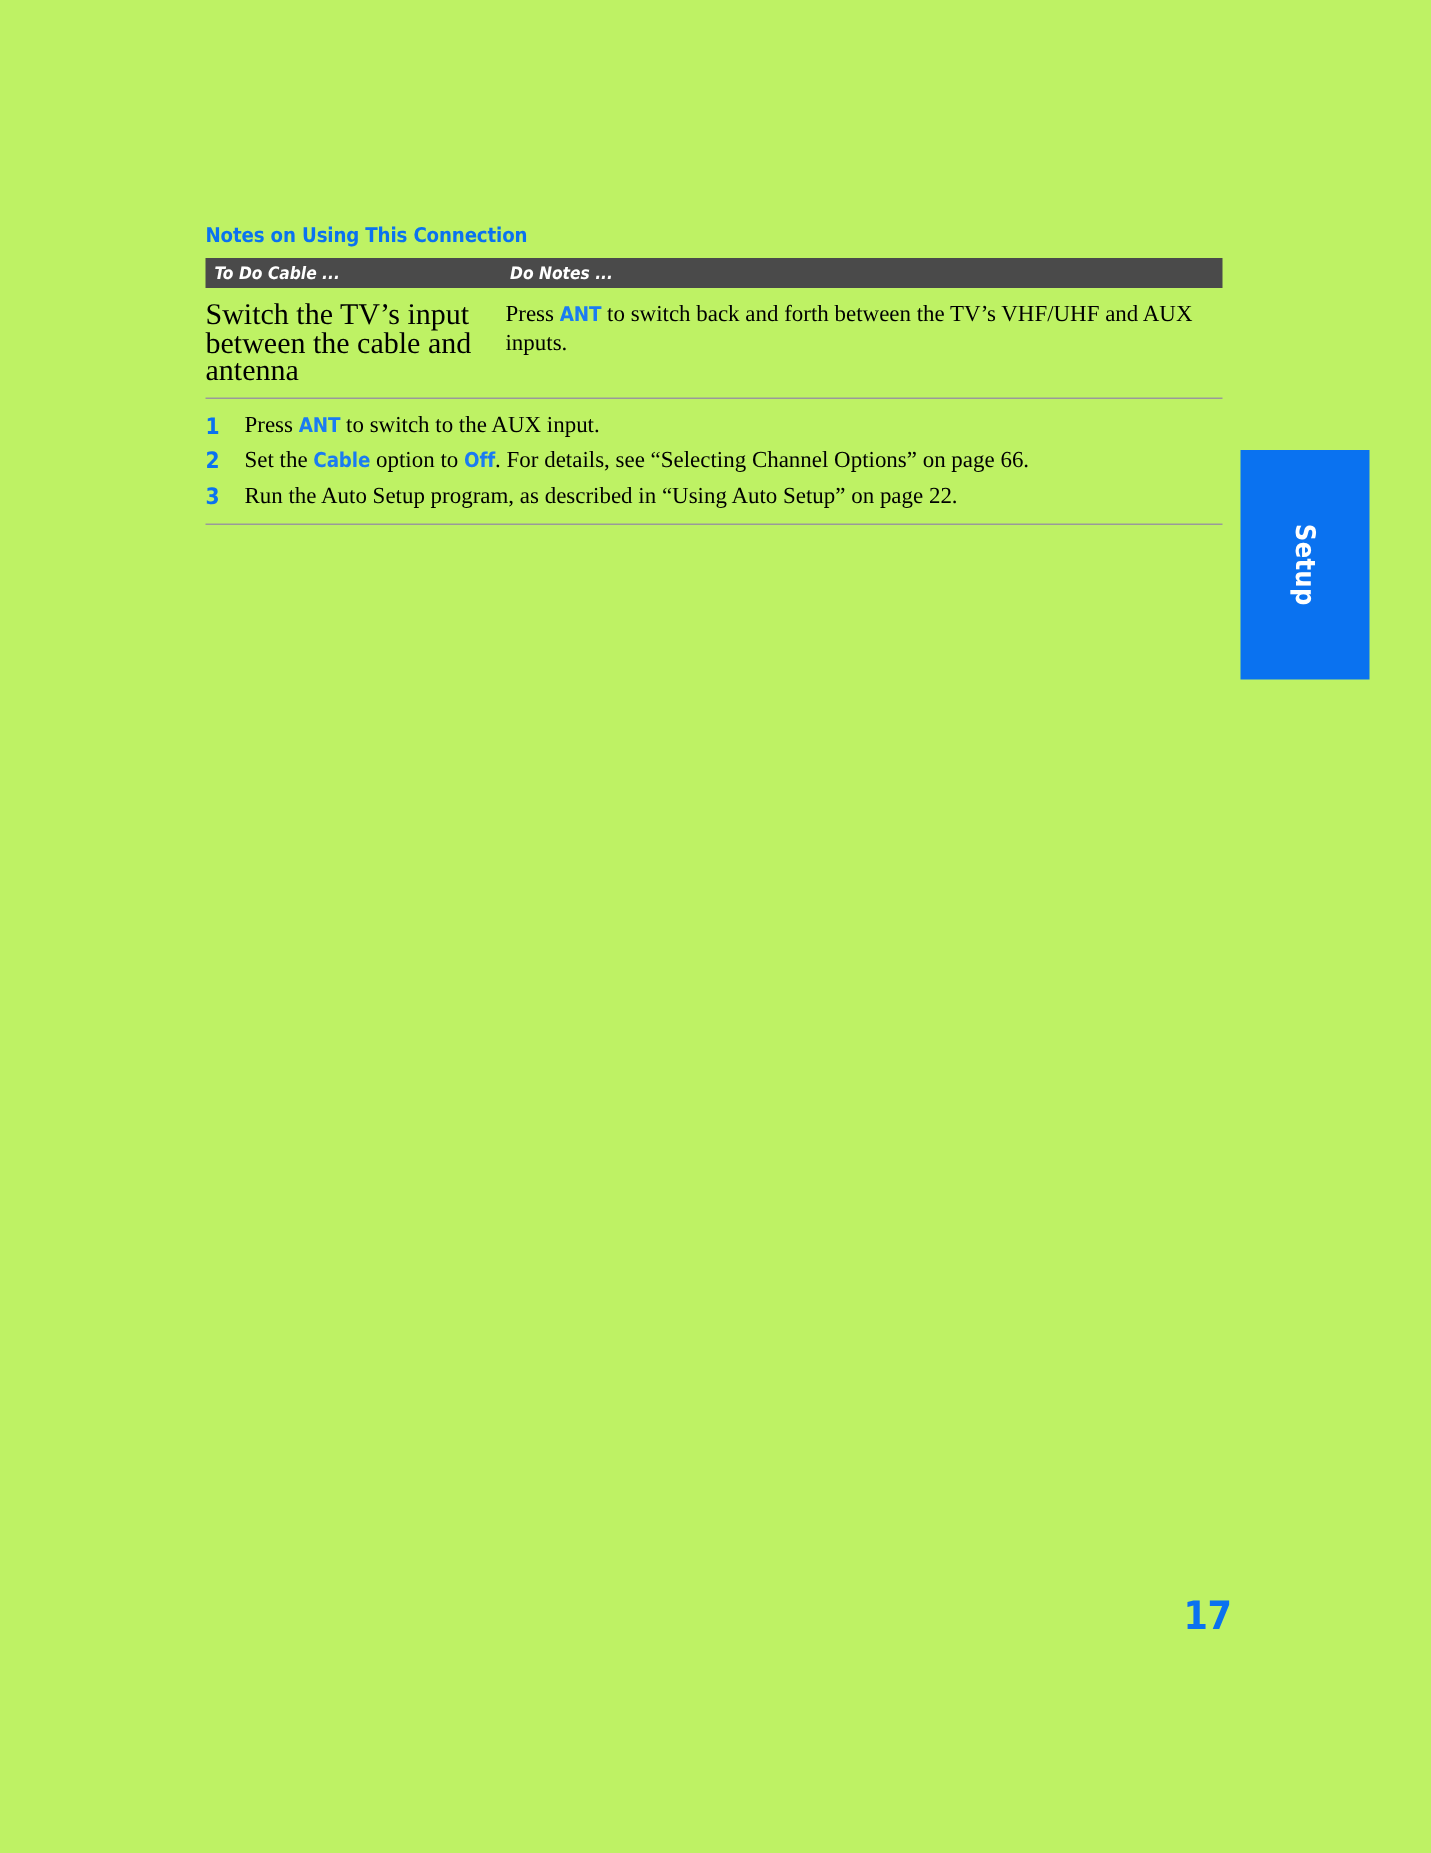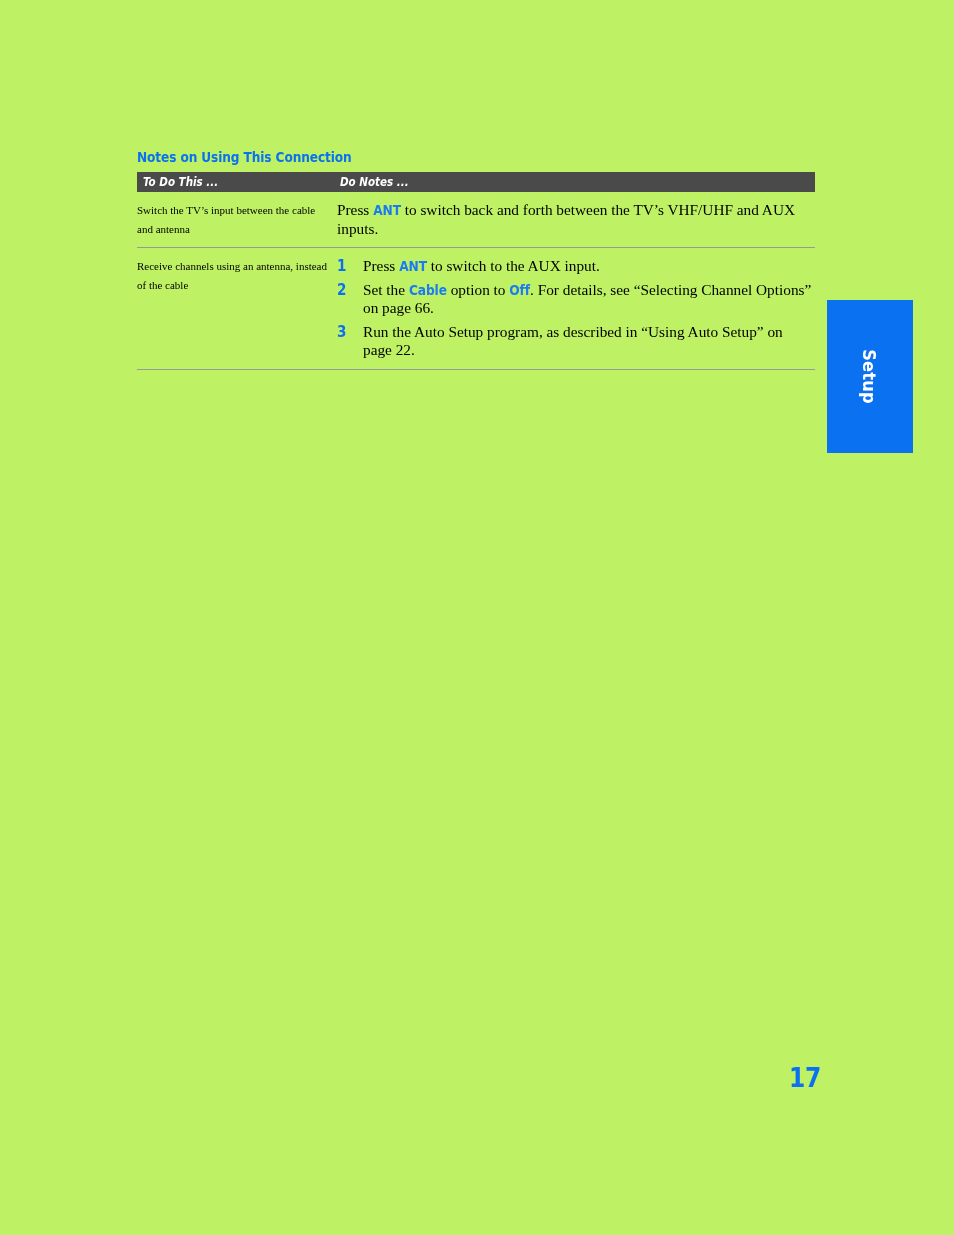--- a/index.html
+++ b/index.html
@@ -66,21 +66,21 @@
   }
   .table-row.first { border-bottom: 1px solid #9a9a9a; }
 
   .cell-left {
     width: 200px;
     flex: 0 0 200px;
     box-sizing: border-box;
     padding-top: 9px;
     padding-bottom: 8px;
     padding-right: 10px;
-    font-size: 11px;
+    font-size: 20px;
     line-height: 18.5px;
     color: #000000;
   }
   .cell-right {
     flex: 1 1 auto;
     box-sizing: border-box;
     padding-top: 9px;
     padding-bottom: 9px;
     padding-right: 2px;
     font-size: 15.3px;
@@ -162,33 +162,32 @@
 </head>
 <body>
 
 <div class="page">
 
   <div class="section-heading">Notes on Using This Connection</div>
 
   <div class="table">
 
     <div class="table-header">
-      <div class="th th-1">To Do This ...</div>
+      <div class="th th-1">To Do Cable ...</div>
       <div class="th th-2">Do Notes ...</div>
     </div>
 
     <div class="table-row first">
       <div class="cell-left">Switch the TV’s input between the cable and antenna</div>
       <div class="cell-right">
         <p class="para">Press <span class="key">ANT</span> to switch back and forth between the TV’s VHF/UHF and AUX inputs.</p>
       </div>
     </div>
 
     <div class="table-row">
-      <div class="cell-left">Receive channels using an antenna, instead of the cable</div>
       <div class="cell-right">
         <ol class="steps">
             <li class="step">
               <span class="step-num">1</span>
               <span class="step-text">Press <span class="key">ANT</span> to switch to the AUX input.</span>
             </li>
             <li class="step">
               <span class="step-num">2</span>
               <span class="step-text">Set the <span class="key">Cable</span> option to <span class="key">Off</span>. For details, see “Selecting Channel Options” on page 66.</span>
             </li>

